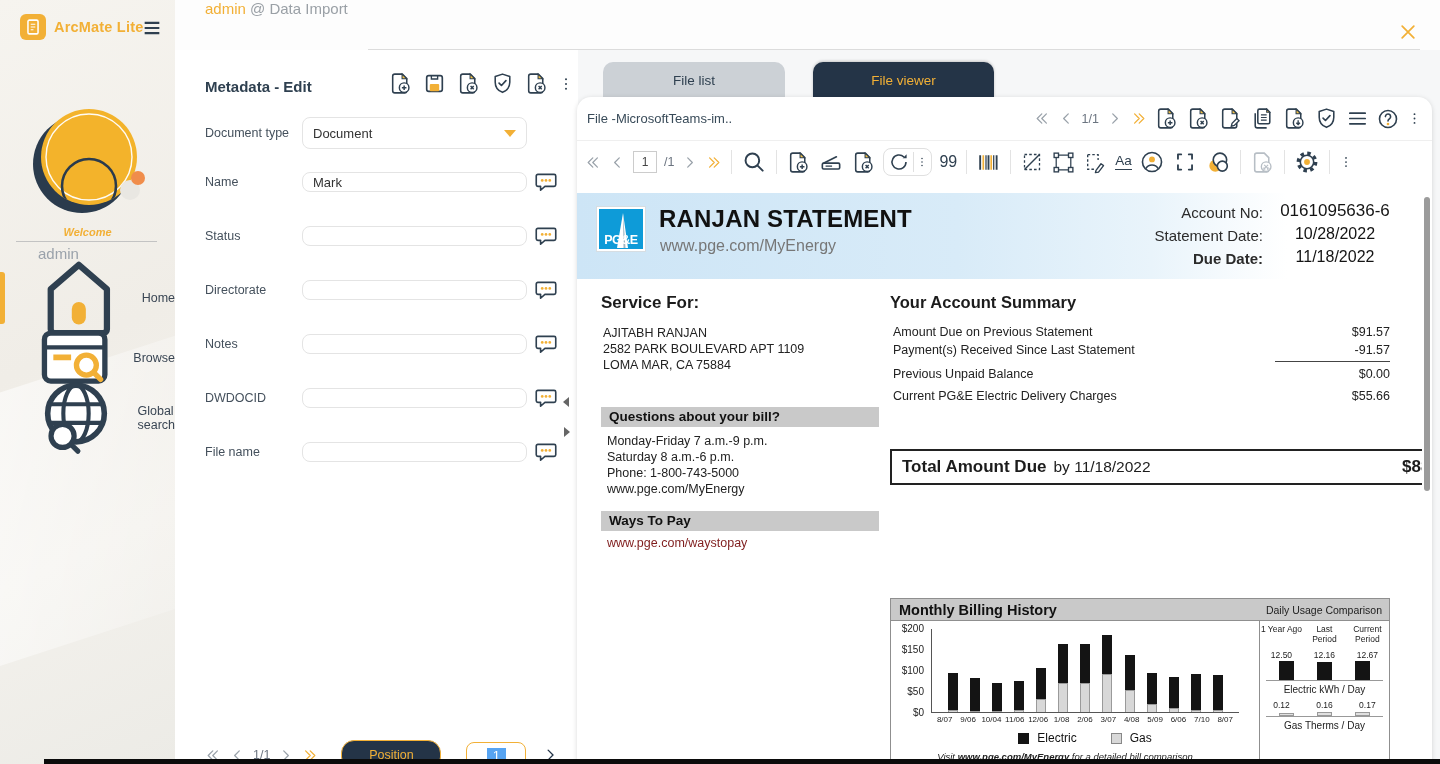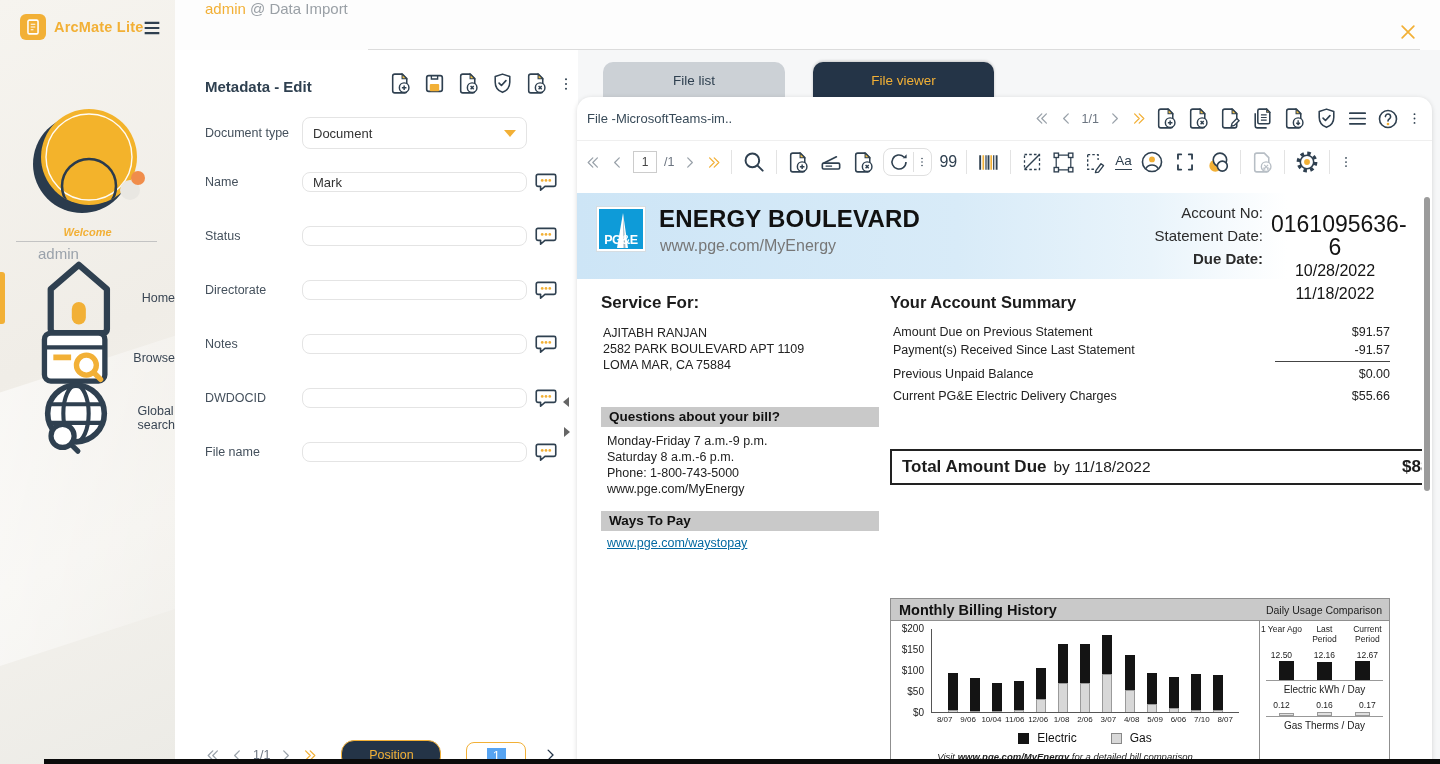--- a/index.html
+++ b/index.html
@@ -77,26 +77,26 @@
   .bill-band { position:absolute; left:0; top:10px; width:845px; height:86px;
     background:linear-gradient(90deg,#cde5f6 0%,#d8ebf8 45%,#e9f4fb 68%,#ffffff 84%); }
   .pge-logo { position:absolute; left:20px; top:14px; width:48px; height:44px; background:#0e9bd8; border:2px solid #fff; box-shadow:0 0 0 1px #d6dde2; display:flex; flex-direction:column; align-items:center; justify-content:flex-end; }
   .pge-logo svg { position:absolute; top:3px; }
   .pge-logo .brand { position:relative; font-size:12.5px; font-weight:bold; color:#fff; letter-spacing:-.5px; margin-bottom:2px; }
   .bill-title { position:absolute; left:82px; top:12px; font-size:24px; font-weight:bold; color:#111; letter-spacing:.2px; }
   .bill-url { position:absolute; left:83px; top:44px; font-size:16px; color:#777; }
   .acct-labels { position:absolute; left:500px; top:8px; width:186px; text-align:right; font-size:15px; color:#2b2b2b; line-height:23px; }
   .acct-labels .b { font-weight:bold; }
   .acct-vals { position:absolute; left:694px; top:6px; width:128px; text-align:center; font-size:16px; color:#141414; line-height:23px; }
-  .acct-vals .big { font-size:23px;margin-top:14px; }
+  .acct-vals .big { font-size:17px; }
   .svc-head { position:absolute; left:24px; top:110px; font-size:17px; font-weight:bold; }
   .svc-addr { position:absolute; left:26px; top:142px; font-size:12.5px; line-height:16px; color:#222; }
   .gray-bar { position:absolute; left:24px; width:278px; height:20px; background:#c9c9c9; font-size:13.5px; font-weight:bold; color:#111; padding:2px 0 0 8px; }
   .q-lines { position:absolute; left:30px; top:250px; font-size:12.5px; line-height:16px; color:#222; }
-  .ways-line { position:absolute; left:30px; top:353px; font-size:12.5px; color:#0369a1;text-decoration:underline; }
+  .ways-line { position:absolute; left:30px; top:353px; font-size:12.5px; color:#7f1d1d; }
   .sum-head { position:absolute; left:313px; top:110px; font-size:16.5px; font-weight:bold; }
   .sum-row { position:absolute; left:316px; width:497px; display:flex; justify-content:space-between; font-size:12.5px; color:#222; }
   .sum-hline { position:absolute; left:698px; top:178px; width:115px; height:1px; background:#444; }
   .total-box { position:absolute; left:313px; top:266px; width:576px; height:36px; border:2px solid #222; display:flex; align-items:center; padding:0 10px; background:#fff; }
   .total-box .tl { font-size:17px; font-weight:bold; }
   .total-box .tb2 { font-size:15.5px; margin-left:7px; }
   .total-box .tv { margin-left:auto; font-size:17px; font-weight:bold; }
 
   
   .chart-box { position:absolute; left:313px; top:415px; width:500px; height:170px; border:1px solid #8f8f8f; background:#fff; }
@@ -597,21 +597,21 @@
 
     <div class="bill">
       <div class="bill-band">
         <div class="pge-logo">
           <svg width="44" height="40" viewBox="0 0 44 40">
               <polygon points="24,1 29,36 18,36" fill="#fff"></polygon>
               <polygon points="24,1 26.5,36 24.5,36" fill="#9fb6c2"></polygon>
             </svg>
           <span class="brand">PG&amp;E</span>
         </div>
-        <div class="bill-title">ENERGY BOULEVARD</div>
+        <div class="bill-title">RANJAN STATEMENT</div>
         <div class="bill-url">www.pge.com/MyEnergy</div>
         <div class="acct-labels">
           <div>Account No:</div>
           <div>Statement Date:</div>
           <div class="b">Due Date:</div>
         </div>
         <div class="acct-vals">
           <div class="big">0161095636-6</div>
           <div>10/28/2022</div>
           <div>11/18/2022</div>

